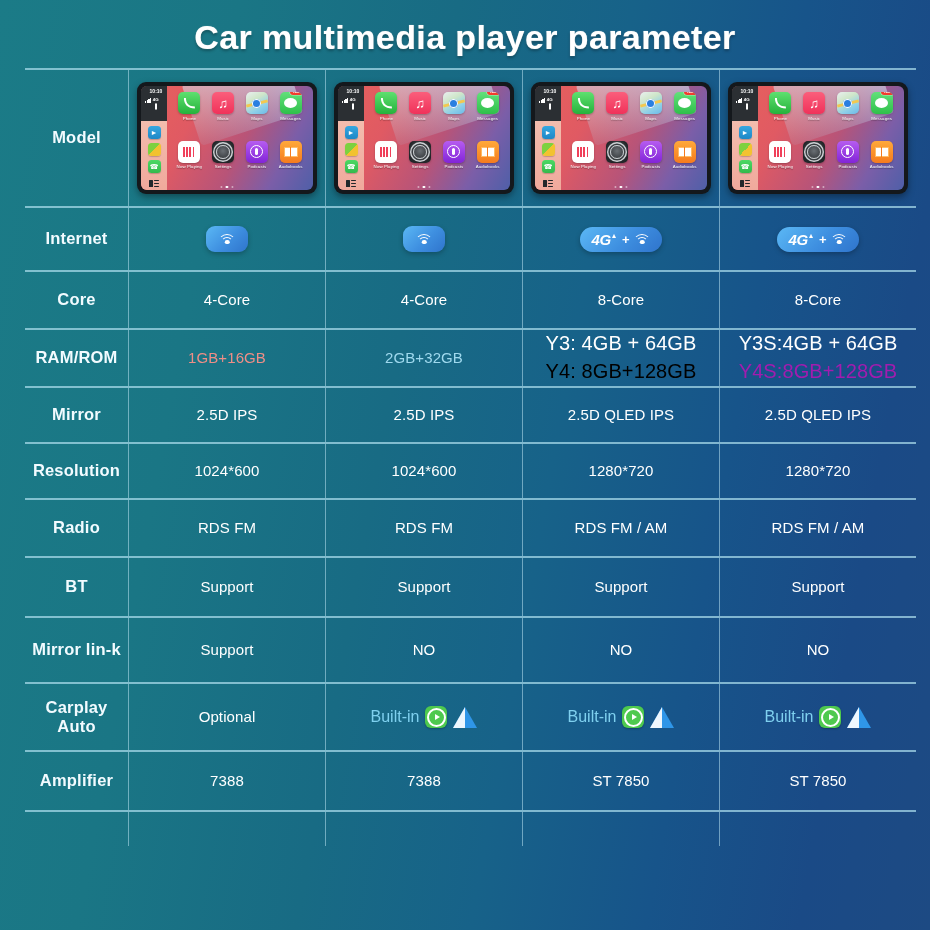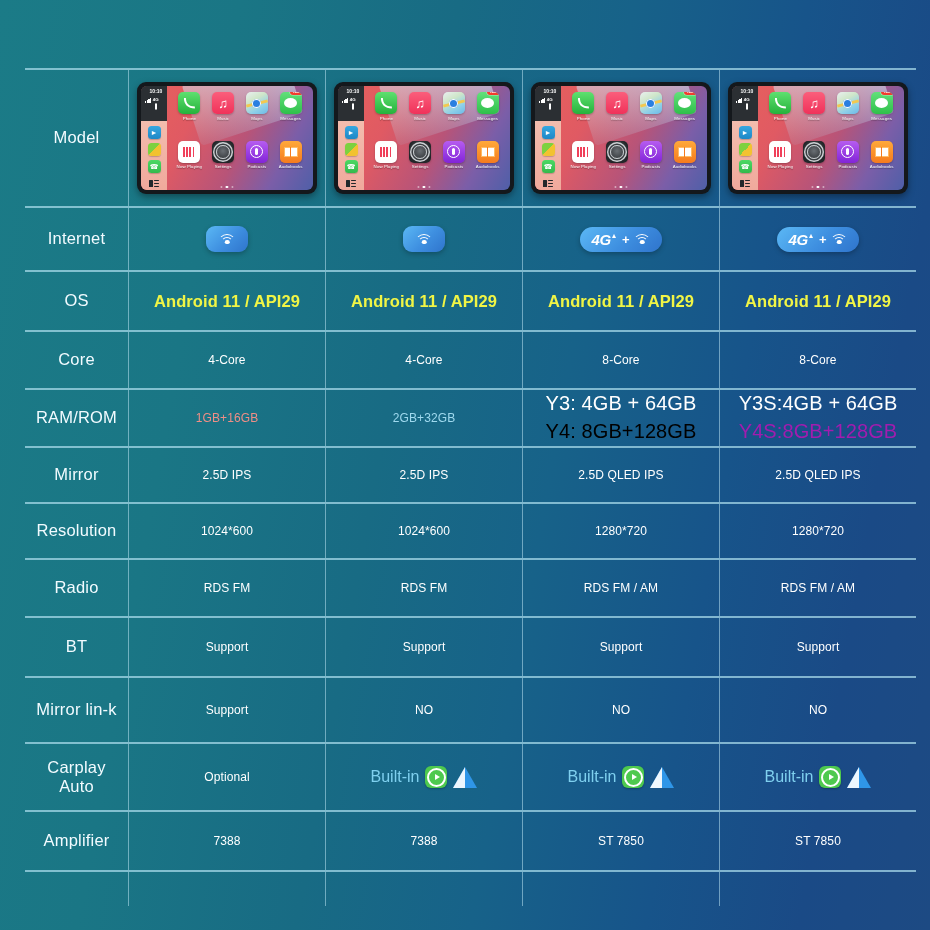--- a/index.html
+++ b/index.html
@@ -32,22 +32,22 @@
   .table td{
     border-top:2px solid rgba(170,220,235,.72);
     padding:0;vertical-align:middle;text-align:center;
     position:relative;
   }
   .table tr:first-child td{border-top:2px solid rgba(170,220,235,.72);}
   .col-label{width:103px;text-align:left;padding-left:5px;}
   .col-v{width:196px;border-radius:17px;}
   
   .table td.col-v{border-left:1.5px solid rgba(185,225,240,.55);}
-  .lbl{font-size:16.5px;color:#f2fbff;line-height:1.18;letter-spacing:.2px;}
-  .val{font-size:12px;color:#ffffff;line-height:1.25;letter-spacing:.1px;}
+  .lbl{font-size:16.5px;color:#f2fbff;line-height:1.18;letter-spacing:.2px;font-weight:bold;}
+  .val{font-size:15px;color:#ffffff;line-height:1.25;letter-spacing:.1px;}
   .val.small{font-size:20px;}
   .val.os{color:#f1f545;font-weight:bold;font-size:16.5px;}
   .val.pink{color:#f08e86;}
   .val.cyan{color:#9fd9ee;text-align:center;}
   .val.green{color:#000000;}
   .val.lime{color:#a21caf;}
   .val.white{color:#ffffff;}
   .two-line{line-height:1.38;}
 
   
@@ -196,20 +196,23 @@
     border-bottom:21px solid #2f96e8;position:relative;}
   .aa-ico:after{content:"";position:absolute;left:-12px;top:0;
     border-left:12px solid transparent;border-right:0 solid transparent;
     border-bottom:21px solid #ffffff;opacity:.92;}
 </style>
 </head>
 <body>
 
 <div id="stage">
 
+  <div class="title-wrap">
+    <div class="title">Car multimedia player parameter</div>
+  </div>
 
   <table class="table">
     <tbody>
 
       <tr class="r-model">
         <td class="col-label">
           <div class="lbl">Model</div>
         </td>
         <td class="col-v">
           <div class="device">
@@ -554,37 +557,20 @@
               <span class="wifi-ico">
                   <i></i>
                   <i></i>
                   <i></i>
                 </span>
             </span>
           </div>
         </td>
       </tr>
 
-      <tr class="r-os">
-        <td class="col-label">
-            <div class="lbl">OS</div>
-          </td>
-        <td class="col-v">
-            <div class="val os">Android 11 / API29</div>
-          </td>
-        <td class="col-v">
-            <div class="val os">Android 11 / API29</div>
-          </td>
-        <td class="col-v">
-            <div class="val os">Android 11 / API29</div>
-          </td>
-        <td class="col-v">
-            <div class="val os">Android 11 / API29</div>
-          </td>
-      </tr>
 
       <tr class="r-core">
         <td class="col-label">
             <div class="lbl">Core</div>
           </td>
         <td class="col-v">
             <div class="val">4-Core</div>
           </td>
         <td class="col-v">
             <div class="val">4-Core</div>

